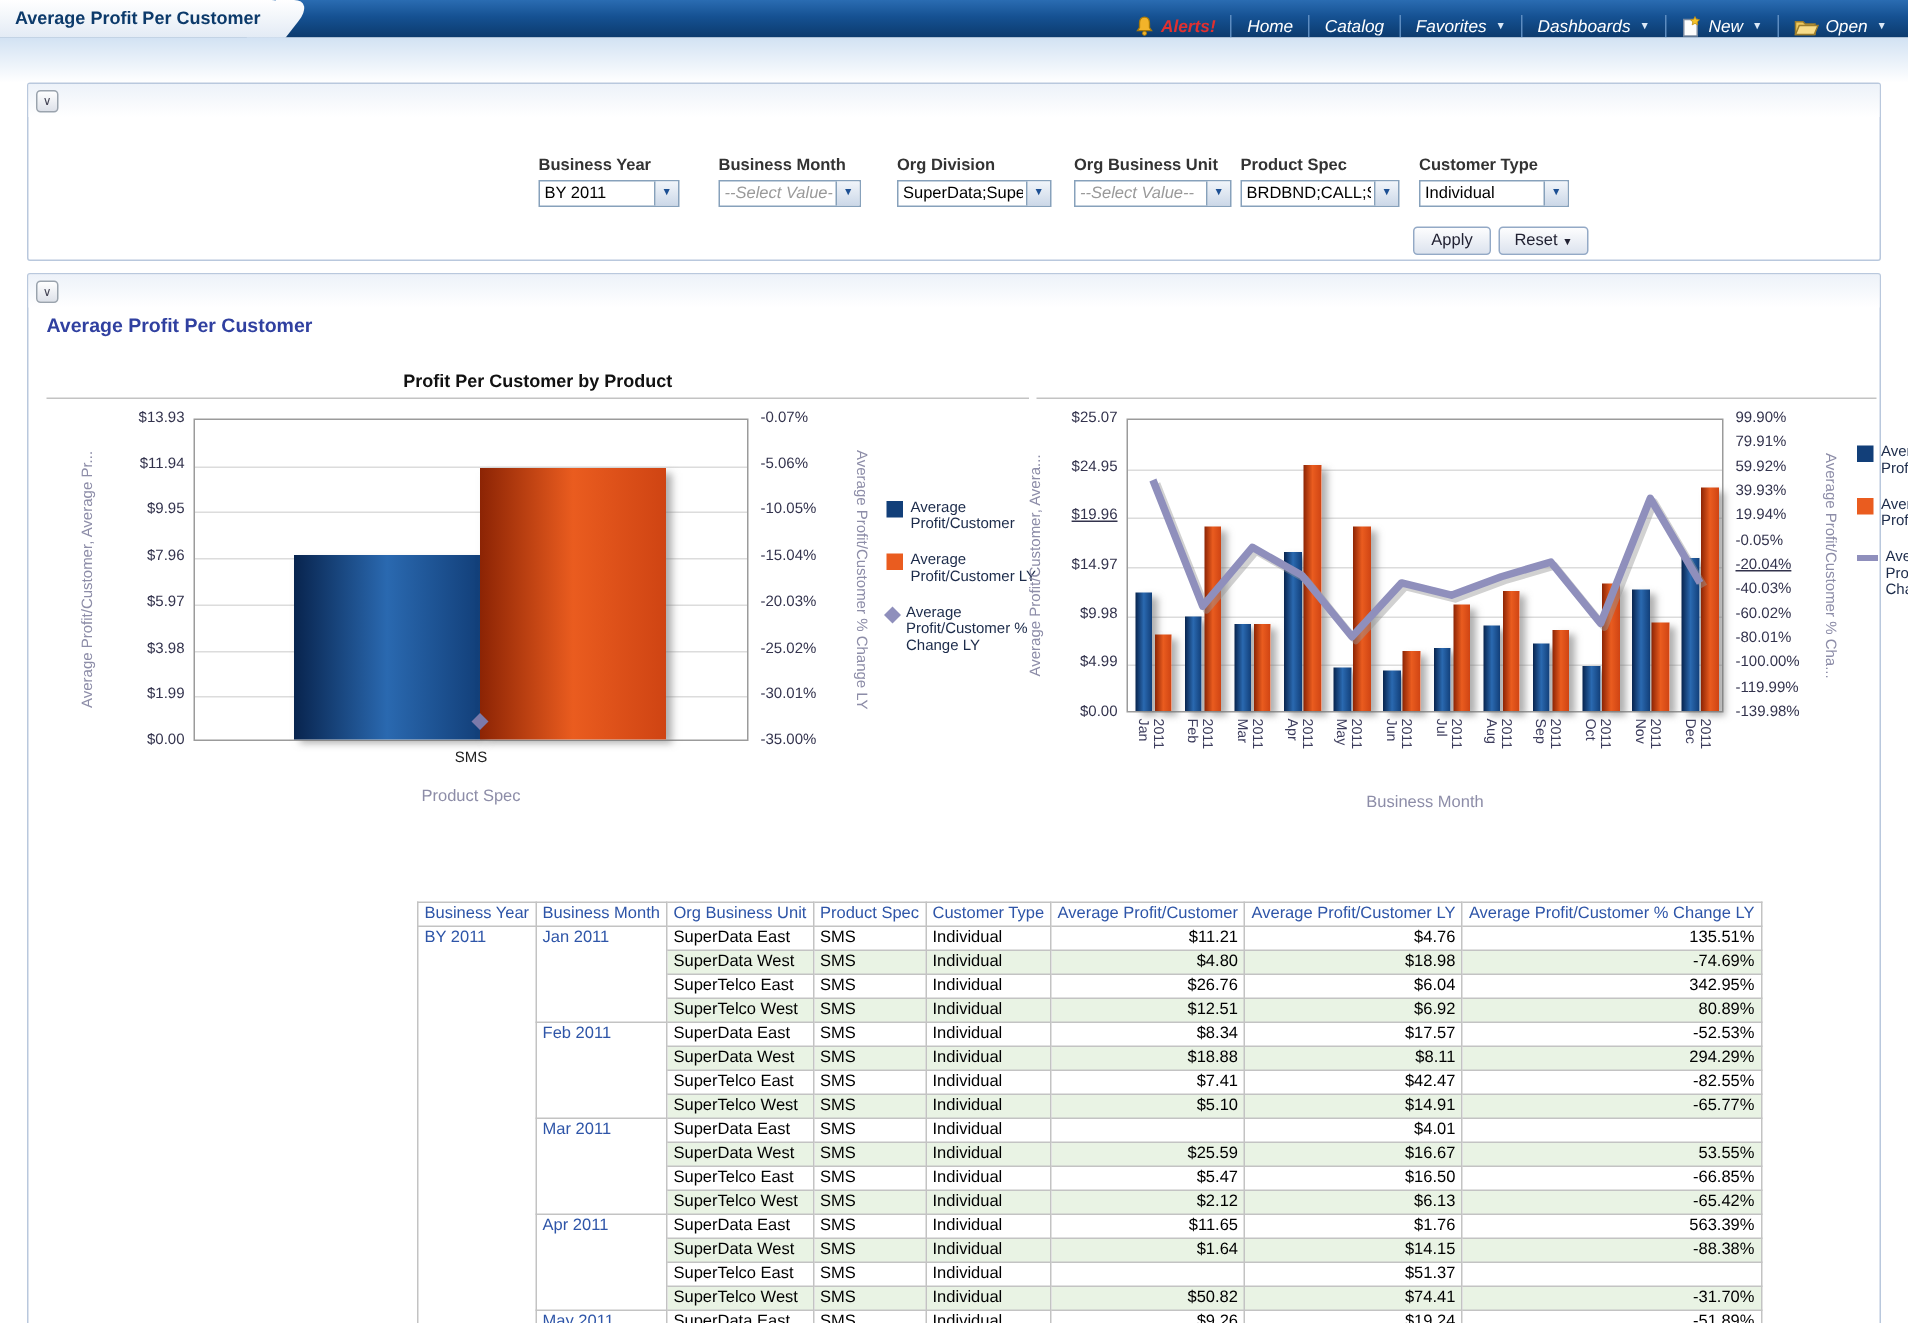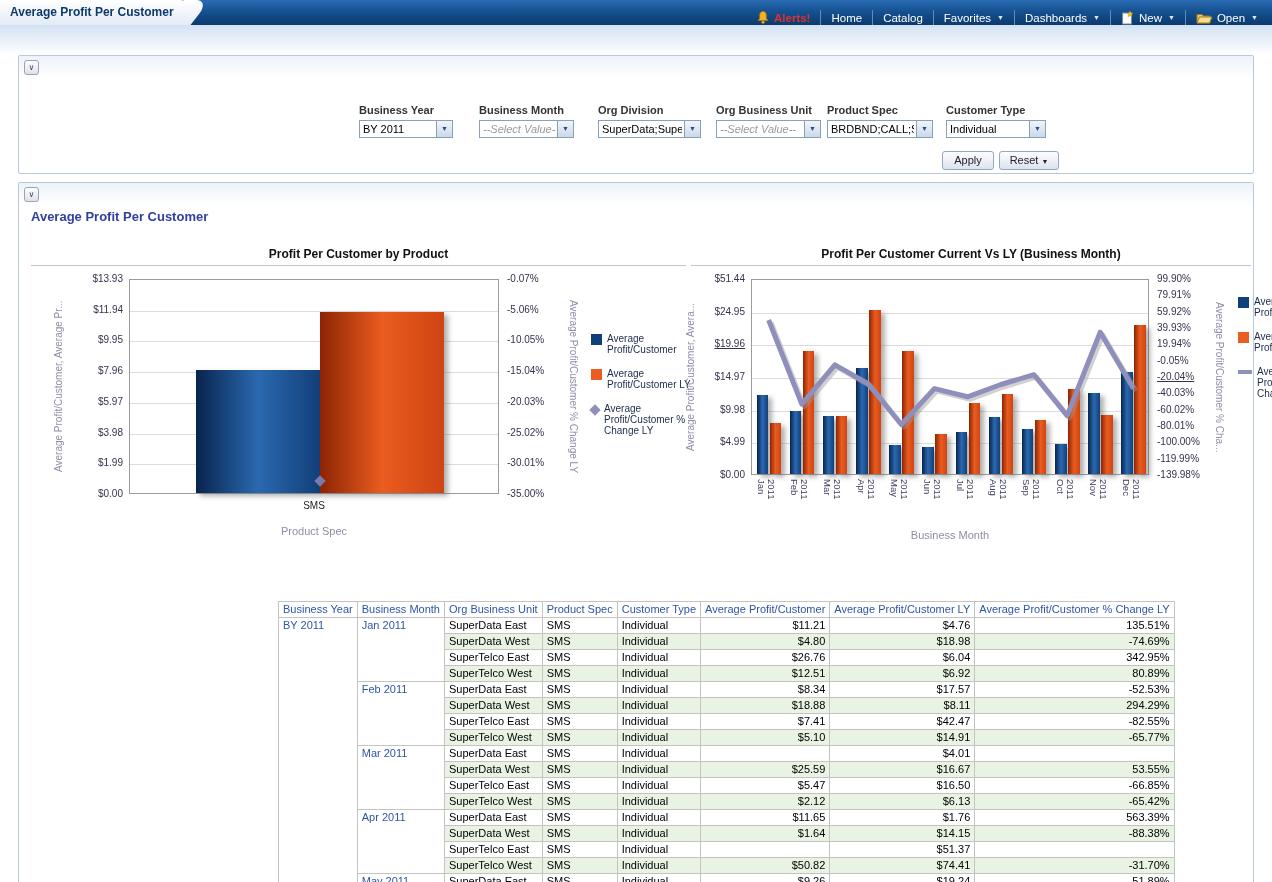--- a/index.html
+++ b/index.html
@@ -8,21 +8,21 @@
 
   
   #topbar { position:absolute; left:0; top:0; width:1272px; height:25px;
             background:linear-gradient(180deg,#2a6cb2 0%,#155192 45%,#0c3a6d 100%); }
   .tab { position:absolute; left:0; top:0; height:25px; padding:0 16px 0 10px;
          background:linear-gradient(#ffffff,#e3ebf5); color:#0c3a6b; font-weight:bold;
          font-size:12px; line-height:25px; border-top-right-radius:9px; }
   .tab::after { content:""; position:absolute; right:-20px; top:0; width:26px; height:25px;
          background:linear-gradient(#ffffff,#e3ebf5); transform:skewX(-38deg);
          transform-origin:top left; border-top-right-radius:14px; }
-  #nav { position:absolute; right:4px; top:0; height:35px; display:flex; align-items:center; }
+  #nav { position:absolute; right:4px; top:0; height:35px; display:flex; align-items:center;font-style:italic; }
   .nav-item { display:flex; align-items:center; gap:4px; color:#ffffff; font-size:11.5px;
               padding:0 10px; height:17px; cursor:pointer; white-space:nowrap; }
   .nav-sep { width:1px; height:15px; background:#5d8cc0; }
   .nav-caret { font-size:7px; color:#dce9f7; margin-left:2px; }
   .alerts-label { color:#e03030; font-weight:bold; }
 
   #strip { position:absolute; left:0; top:25px; width:1272px; height:30px;
            background:linear-gradient(#d2e2f3,#ffffff); }
 
   
@@ -252,21 +252,20 @@
             <div class="leg-sw" style="background: rgb(234, 92, 31);"></div>
             <div class="leg-txt">Average Profit/Customer LY</div>
           </div>
           <div class="leg-item">
             <div class="leg-sw dia" style="background: rgb(143, 143, 188);"></div>
             <div class="leg-txt">Average Profit/Customer % Change LY</div>
           </div>
         </div>
       </div>
     <div id="chart2" class="chart">
-        <div class="c-title">Profit Per Customer Current Vs LY (Business Month)</div>
         <div class="c-underline"></div>
         <div class="plot" style="left: 60px; top: 38px; width: 398px; height: 196px;">
           <div class="gridline" style="top: 32.6667px;"></div>
           <div class="gridline" style="top: 65.3333px;"></div>
           <div class="gridline" style="top: 98px;"></div>
           <div class="gridline" style="top: 130.667px;"></div>
           <div class="gridline" style="top: 163.333px;"></div>
           <div class="bar bar-blue" style="left: 4.5px; width: 11.5px; height: 79px; background: linear-gradient(90deg, rgb(8, 36, 78) 0%, rgb(42, 105, 176) 50%, rgb(18, 63, 121) 100%);"></div>
           <div class="bar bar-blue" style="left: 37.6667px; width: 11.5px; height: 63px; background: linear-gradient(90deg, rgb(8, 36, 78) 0%, rgb(42, 105, 176) 50%, rgb(18, 63, 121) 100%);"></div>
           <div class="bar bar-blue" style="left: 70.8333px; width: 11.5px; height: 58px; background: linear-gradient(90deg, rgb(8, 36, 78) 0%, rgb(42, 105, 176) 50%, rgb(18, 63, 121) 100%);"></div>
@@ -289,21 +288,21 @@
           <div class="bar bar-red" style="left: 249.667px; width: 11.5px; height: 80px; background: linear-gradient(90deg, rgb(140, 36, 4) 0%, rgb(234, 92, 31) 50%, rgb(207, 68, 19) 100%);"></div>
           <div class="bar bar-red" style="left: 282.833px; width: 11.5px; height: 54px; background: linear-gradient(90deg, rgb(140, 36, 4) 0%, rgb(234, 92, 31) 50%, rgb(207, 68, 19) 100%);"></div>
           <div class="bar bar-red" style="left: 316px; width: 11.5px; height: 85px; background: linear-gradient(90deg, rgb(140, 36, 4) 0%, rgb(234, 92, 31) 50%, rgb(207, 68, 19) 100%);"></div>
           <div class="bar bar-red" style="left: 349.167px; width: 11.5px; height: 59px; background: linear-gradient(90deg, rgb(140, 36, 4) 0%, rgb(234, 92, 31) 50%, rgb(207, 68, 19) 100%);"></div>
           <div class="bar bar-red" style="left: 382.333px; width: 11.5px; height: 149px; background: linear-gradient(90deg, rgb(140, 36, 4) 0%, rgb(234, 92, 31) 50%, rgb(207, 68, 19) 100%);"></div>
           <svg width="398" height="196" style="position: absolute; left: 0px; top: 0px; overflow: visible;">
             <polyline points="16.6,40.0 49.8,124.1 82.9,84.9 116.1,103.7 149.3,144.5 182.4,108.6 215.6,116.8 248.8,104.5 281.9,94.7 315.1,135.6 348.2,52.2 381.4,108.6" fill="none" stroke="#9a9a9a" stroke-opacity="0.45" stroke-width="5" stroke-linejoin="round" transform="translate(2.5,2.5)"></polyline>
             <polyline points="16.6,40.0 49.8,124.1 82.9,84.9 116.1,103.7 149.3,144.5 182.4,108.6 215.6,116.8 248.8,104.5 281.9,94.7 315.1,135.6 348.2,52.2 381.4,108.6" fill="none" stroke="#8f8fbc" stroke-width="5" stroke-linejoin="round"></polyline>
           </svg>
         </div>
-        <div class="tick r" style="left: 4px; width: 50px; top: 32px;">$51.44</div>
+        <div class="tick r" style="left: 4px; width: 50px; top: 32px;">$25.07</div>
         <div class="tick r" style="left: 4px; width: 50px; top: 64.6667px;">$24.95</div>
         <div class="tick r" style="left: 4px; width: 50px; top: 97.3333px; text-decoration: underline;">$19.96</div>
         <div class="tick r" style="left: 4px; width: 50px; top: 130px;">$14.97</div>
         <div class="tick r" style="left: 4px; width: 50px; top: 162.667px;">$9.98</div>
         <div class="tick r" style="left: 4px; width: 50px; top: 195.333px;">$4.99</div>
         <div class="tick r" style="left: 4px; width: 50px; top: 228px;">$0.00</div>
         <div class="tick" style="left: 466px; top: 32px;">99.90%</div>
         <div class="tick" style="left: 466px; top: 48.3333px;">79.91%</div>
         <div class="tick" style="left: 466px; top: 64.6667px;">59.92%</div>
         <div class="tick" style="left: 466px; top: 81px;">39.93%</div>

